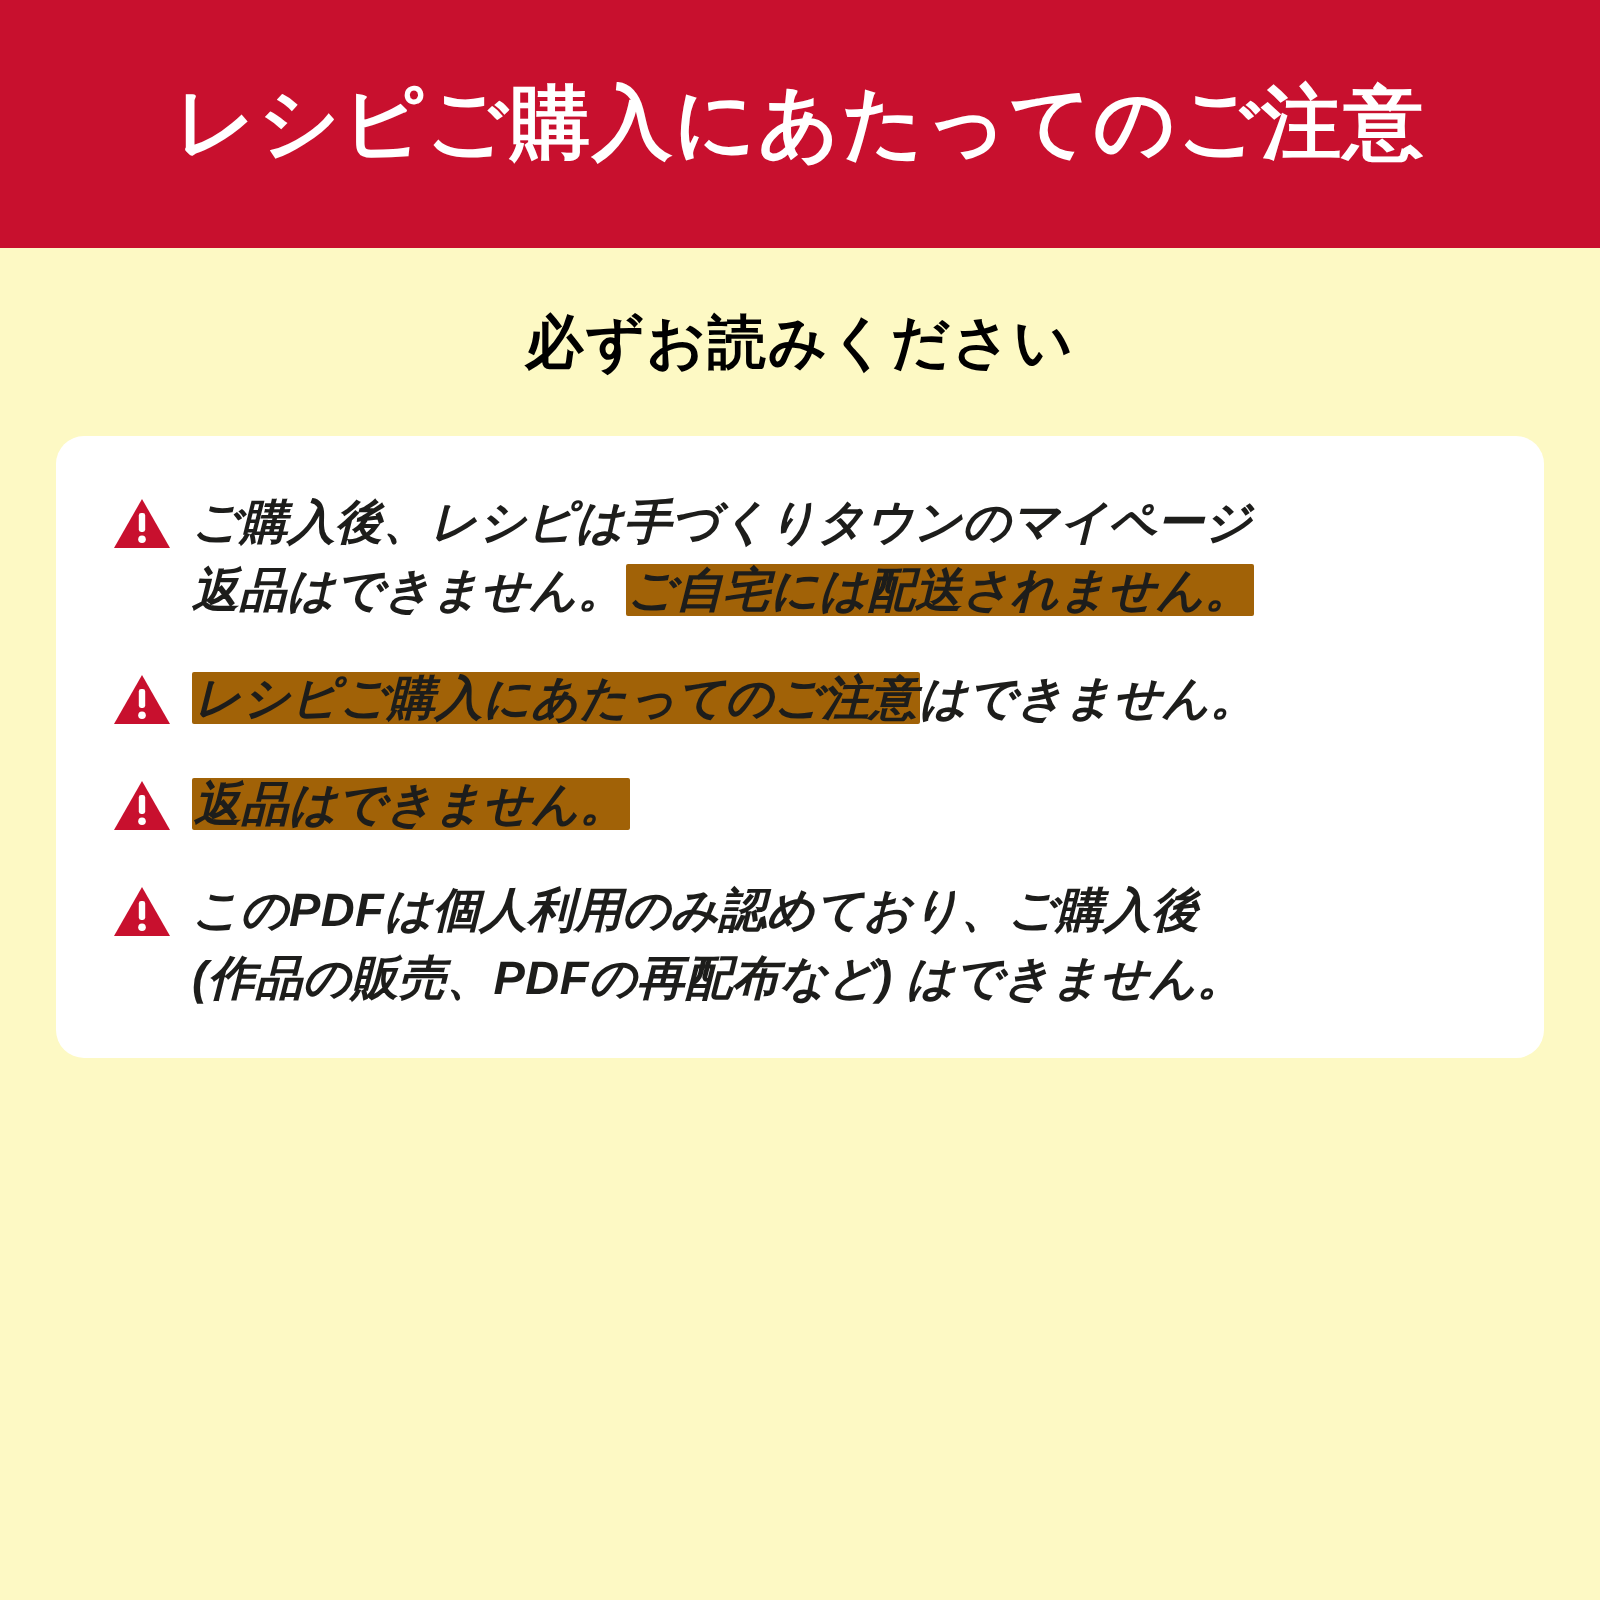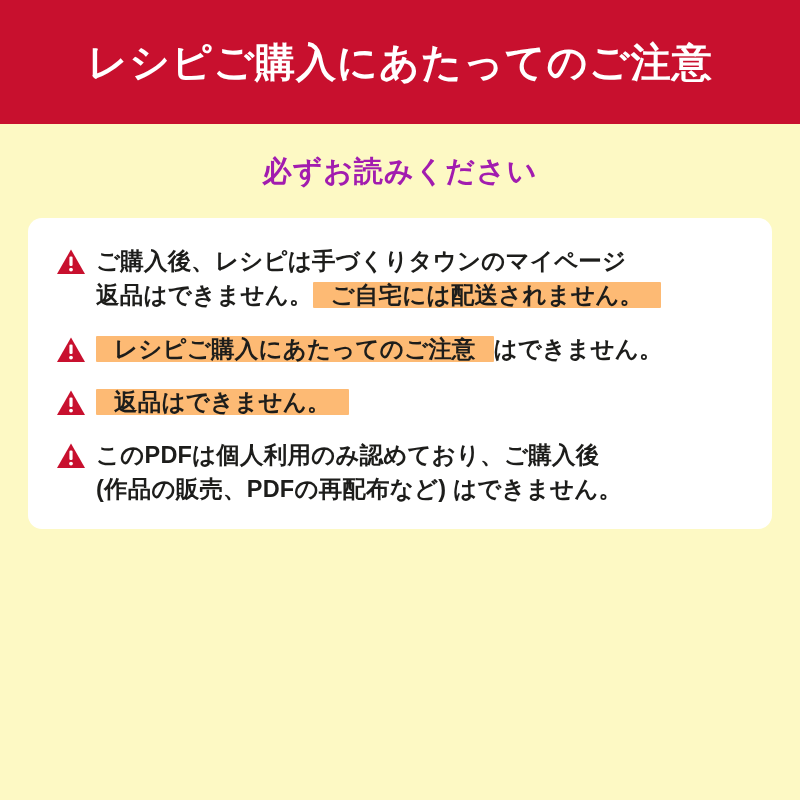--- a/index.html
+++ b/index.html
@@ -36,34 +36,35 @@
     color: #ffffff;
     font-size: 40px;
     font-weight: bold;
     letter-spacing: 1px;
     line-height: 1.1;
     text-align: center;
     white-space: nowrap;
   }
   .subtitle {
     margin-top: 28px;
-    color: #a21caf;
+    color: #000000;
     font-size: 29px;
     font-weight: bold;
     letter-spacing: 1px;
     text-align: center;
   }
   .card {
     margin-top: 26px;
     width: 744px;
     background: #ffffff;
     border-radius: 14px;
     box-sizing: border-box;
     padding: 26px 28px 22px 28px;
     flex: 0 0 auto;
+    font-style: italic;
   }
   .notice-list {
     display: flex;
     flex-direction: column;
     gap: 19px;
   }
   .notice-item {
     display: flex;
     align-items: flex-start;
     gap: 10px;
@@ -81,22 +82,22 @@
     height: 28px;
   }
   .notice-text {
     font-size: 23.5px;
     line-height: 1.46;
     color: #1d1d1b;
     font-weight: bold;
     letter-spacing: 0.2px;
   }
   .hl {
-    background: #fdba74;
-    padding: 0 18px;
+    background: #a16207;
+    padding: 0 1px;
     border-radius: 1px;
   }
 </style>
 </head>
 <body>
 
 <div class="page">
 
   <div class="header-band">
     <div class="header-title">レシピご購入にあたってのご注意</div>

